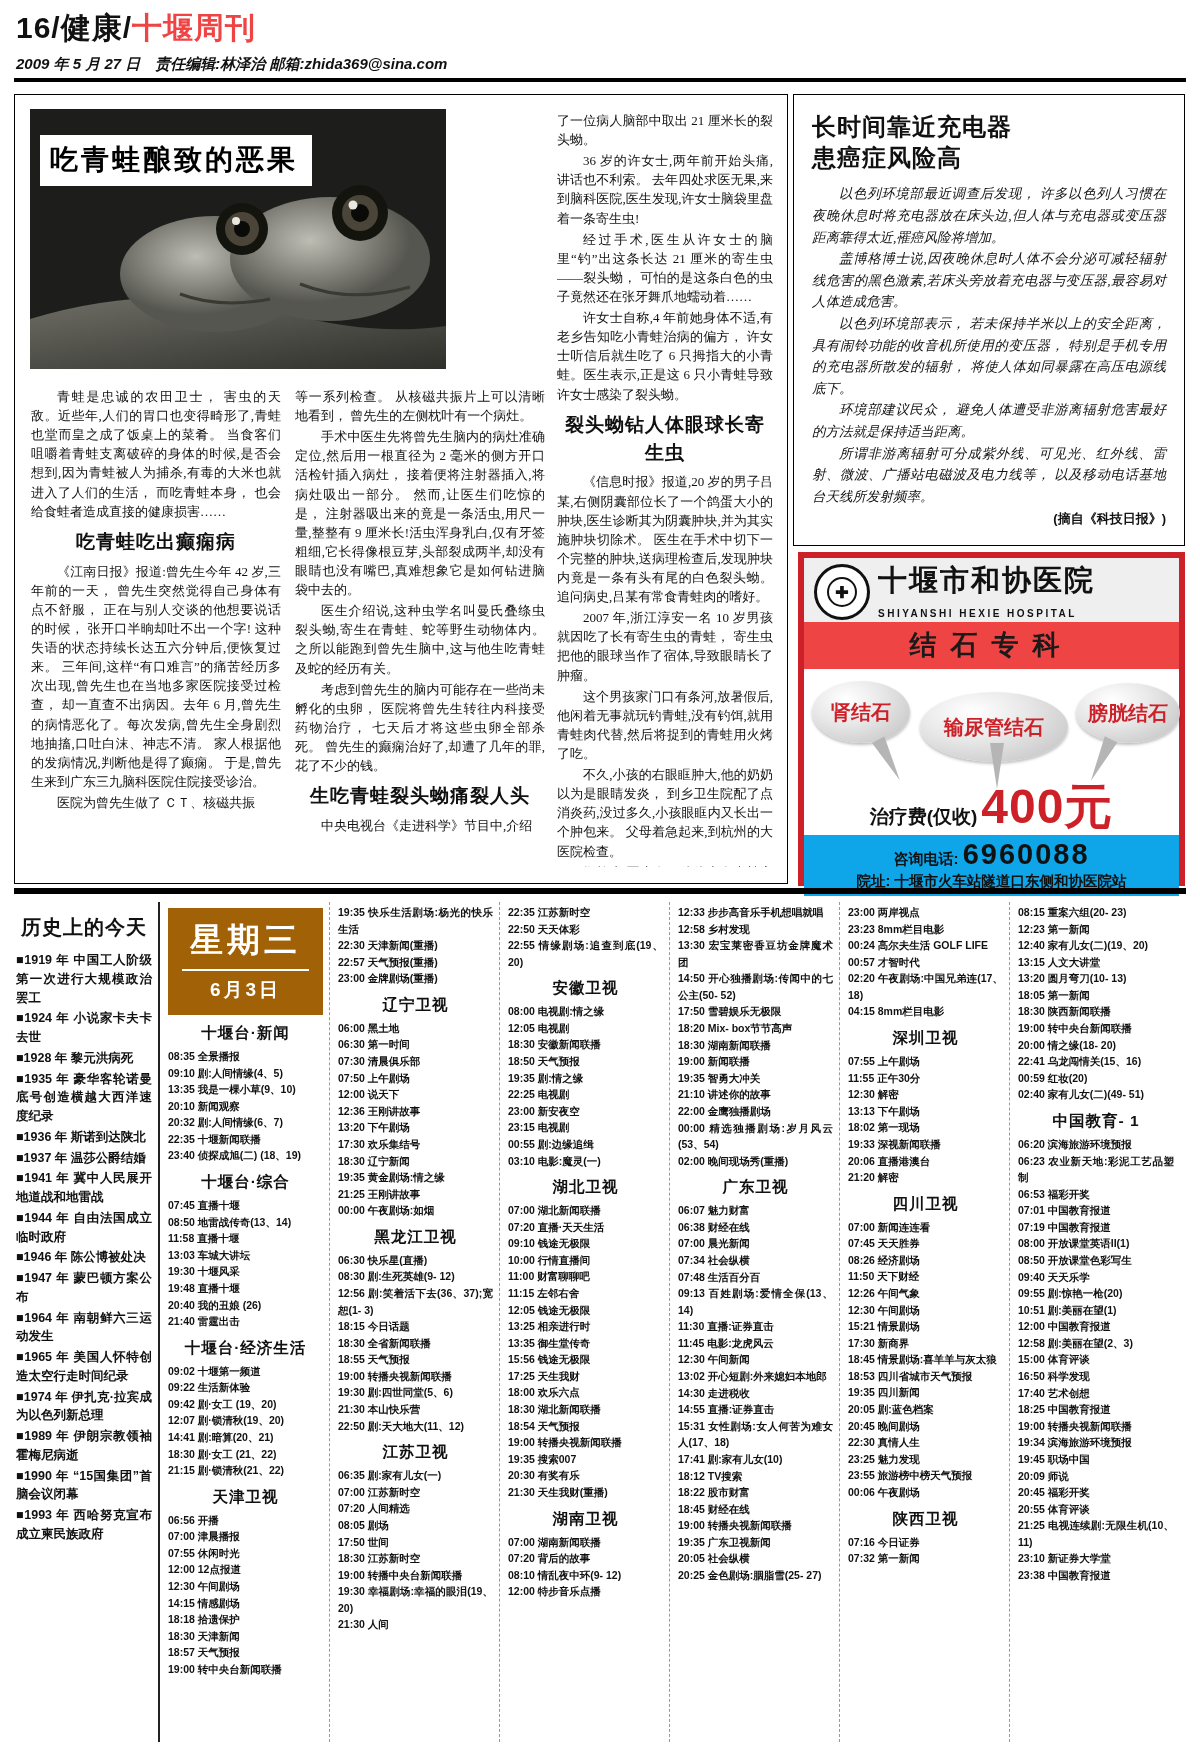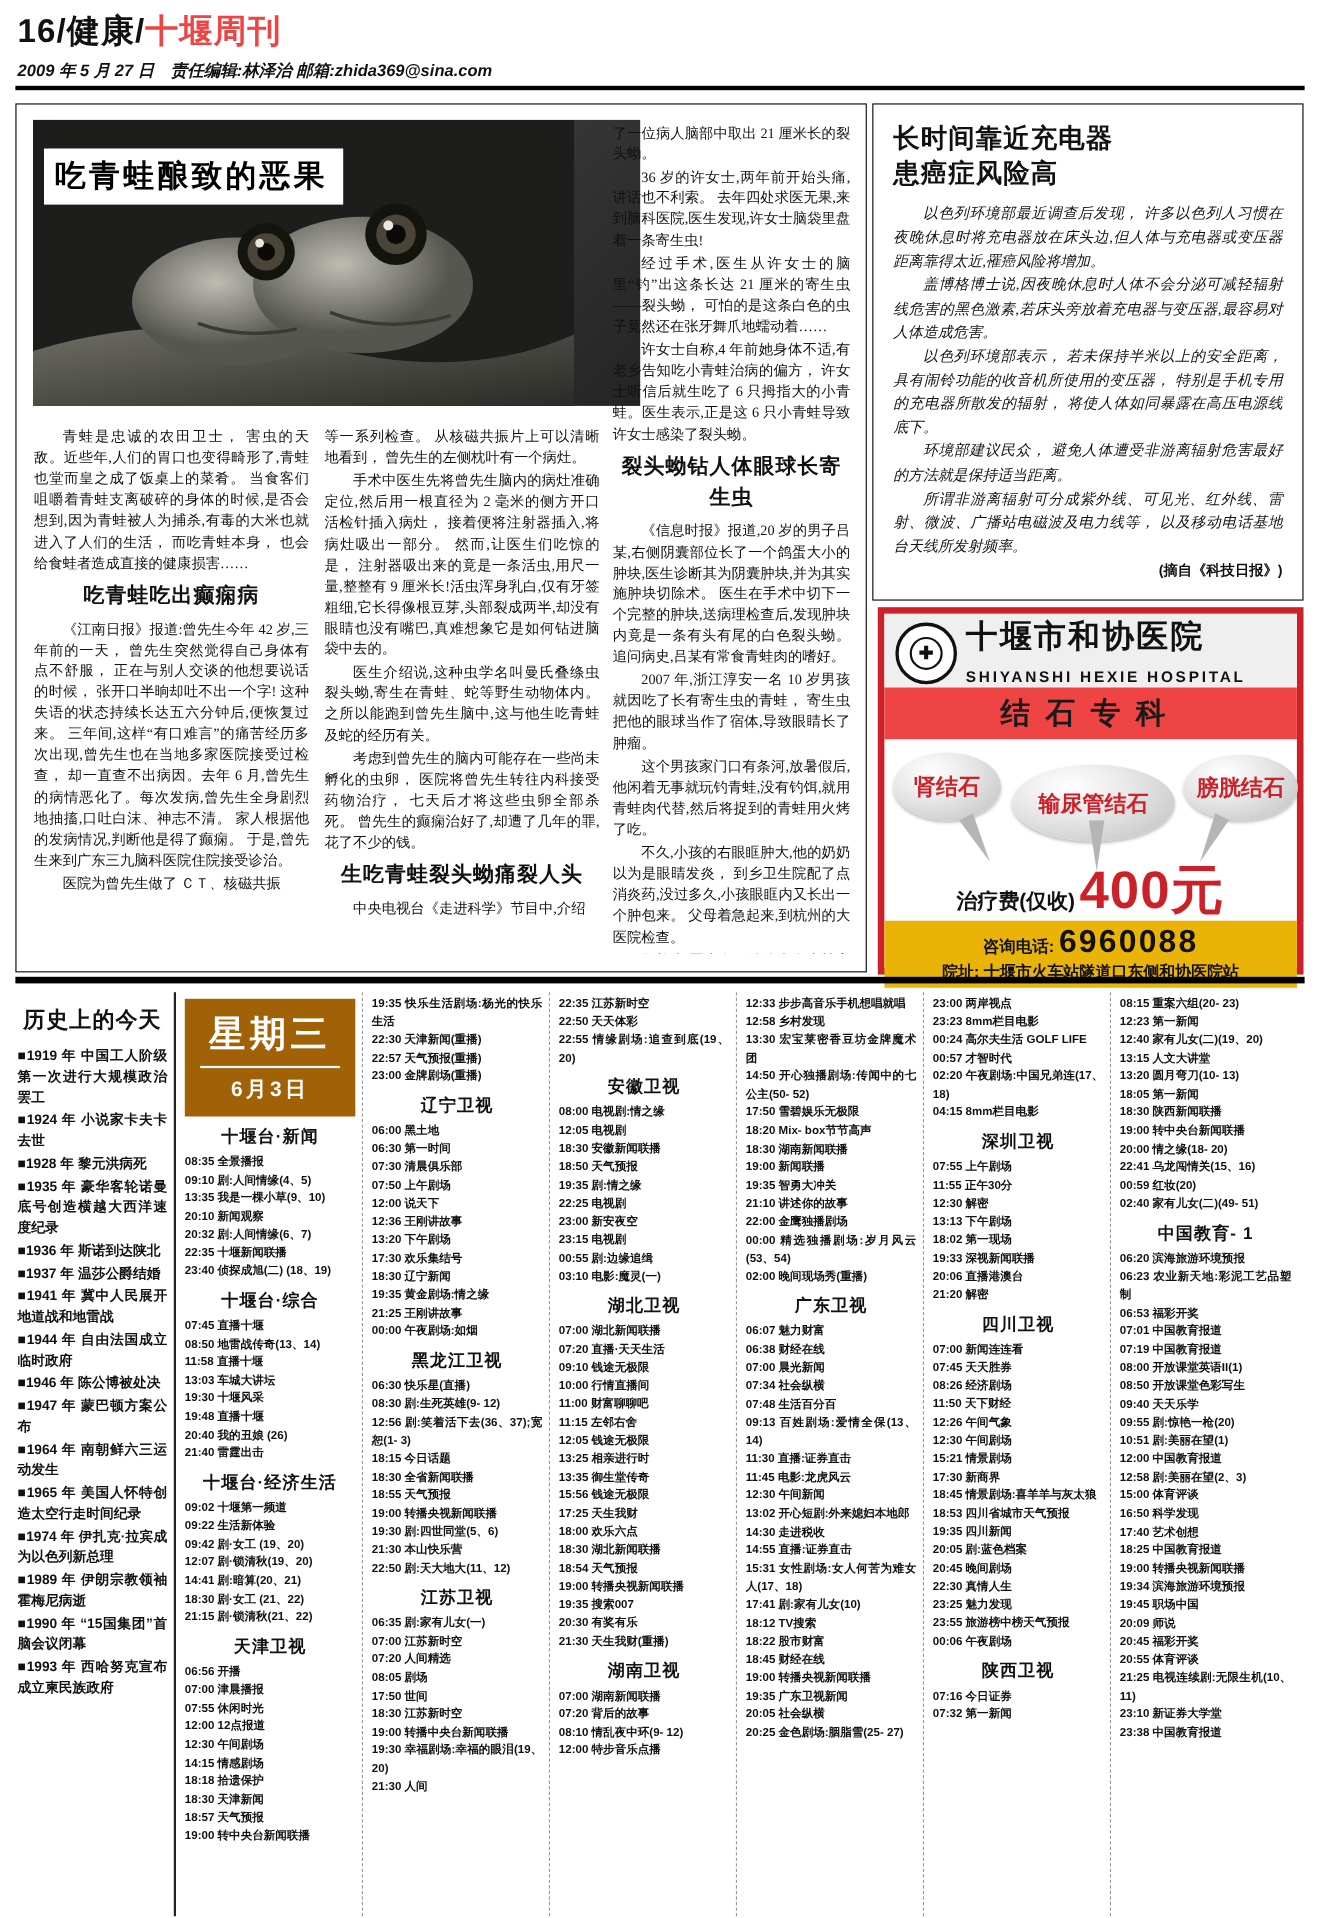--- a/index.html
+++ b/index.html
@@ -7,21 +7,21 @@
   
   .pghead{position:absolute;left:16px;top:8px;width:1168px;}
   .pghead .t1{font-size:30px;font-weight:bold;letter-spacing:1px;}
   .pghead .t1 .pg{font-family:"Liberation Sans",sans-serif;font-weight:bold;}
   .pghead .t1 .sec{font-weight:900;margin-top:31px;}
   .pghead .t1 .pub{color:#ef4444;font-weight:600;}
   .pghead .dateline{font-size:15px;font-weight:bold;font-style:italic;margin-top:6px;}
   .toprule{position:absolute;left:14px;top:78px;width:1172px;height:4px;background:#000;}
   
   .mainbox{position:absolute;left:14px;top:94px;width:772px;height:788px;border:1px solid #000;background:#fff;}
-  .photo{position:absolute;left:15px;top:14px;width:552px;height:260px;background:linear-gradient(135deg,#161616 0%,#3c3c3c 45%,#242424 100%);overflow:hidden;}
+  .photo{position:absolute;left:15px;top:14px;width:416px;height:260px;background:linear-gradient(135deg,#161616 0%,#3c3c3c 45%,#242424 100%);overflow:hidden;}
   .headline-strip{position:absolute;left:10px;top:26px;background:#fff;padding:6px 14px 7px 10px;font-size:28px;font-weight:900;letter-spacing:3px;color:#000;}
   .artcol{position:absolute;font-family:"Liberation Serif",serif;font-size:13px;line-height:1.47;text-align:justify;overflow:hidden;}
   .artcol p{margin:0 0 2px 0;text-indent:2em;}
   .artcol p.cont{text-indent:0;}
   .artcol h3{margin:7px 0 6px 0;text-align:center;font-size:19px;letter-spacing:1px;font-family:"Liberation Sans",sans-serif;}
   #acol1{left:16px;top:292px;width:250px;height:480px;}
   #acol2{left:280px;top:292px;width:250px;height:480px;}
   #acol3{left:542px;top:16px;width:216px;height:756px;}
   
   .chargerbox{position:absolute;left:793px;top:94px;width:392px;height:452px;border:1px solid #000;background:#fff;padding:0;box-sizing:border-box;}
@@ -29,29 +29,29 @@
   .chargerbox h2{margin:0 0 10px 0;font-size:24px;line-height:1.3;font-weight:900;letter-spacing:1px;}
   .chargerbox p{margin:0;font-family:"Liberation Serif",serif;font-style:italic;font-size:13.5px;line-height:1.6;text-align:justify;text-indent:2em;}
   .chargerbox .src{text-align:right;font-style:normal;font-weight:bold;text-indent:0;font-family:"Liberation Sans",sans-serif;font-size:13px;margin-top:2px;}
   
   .adbox{position:absolute;left:798px;top:552px;width:387px;height:334px;border:6px solid #cd2129;background:#fff;box-sizing:border-box;}
   .adtop{display:flex;align-items:center;gap:8px;padding:6px 10px 2px 10px;background:#efefef;}
   .adlogo{width:50px;height:50px;border:3px solid #111;border-radius:50%;display:flex;align-items:center;justify-content:center;flex:0 0 auto;background:#fff;}
   .adlogo .cross{width:26px;height:26px;border:2px solid #111;border-radius:50%;display:flex;align-items:center;justify-content:center;font-size:16px;font-weight:900;}
   .adname{line-height:1.1;}
   .adname .cn{font-family:"Liberation Serif",serif;font-weight:900;font-size:29px;letter-spacing:2px;}
-  .adname .en{font-size:14px;font-weight:bold;letter-spacing:2.5px;margin-top:12px;}
+  .adname .en{font-size:10px;font-weight:bold;letter-spacing:2.5px;margin-top:12px;}
   .adband{background:#ef4444;text-align:center;font-size:27px;font-weight:900;letter-spacing:14px;padding:5px 0 6px 0;color:#1a1a1a;}
   .bubbles{position:relative;height:118px;margin-top:4px;}
   .bubble{position:absolute;border-radius:50%;background:radial-gradient(ellipse at 35% 28%,#ffffff 0%,#e8e8e8 40%,#bdbdbd 100%);display:flex;align-items:center;justify-content:center;color:#cd2129;font-weight:900;box-shadow:0 2px 3px rgba(0,0,0,.25);}
   .tail{position:absolute;width:0;height:0;border-left:7px solid transparent;border-right:7px solid transparent;border-top:46px solid #b5b5b5;}
   .pricerow{display:flex;align-items:baseline;justify-content:center;gap:4px;margin-top:-6px;}
   .pricerow .lbl{font-size:19px;font-weight:900;}
   .pricerow .val{font-size:48px;font-weight:900;color:#cd2129;line-height:0.9;letter-spacing:1px;}
-  .adcontact{background:#eab308;margin-top:5px;padding:3px 8px 5px 8px;text-align:center;}
+  .adcontact{background:#0ea5e9;margin-top:5px;padding:3px 8px 5px 8px;text-align:center;}
   .adcontact .tel{font-size:15px;font-weight:900;}
   .adcontact .tel .num{font-size:29px;letter-spacing:2px;}
   .adcontact .addr{font-size:14.5px;font-weight:bold;margin-top:1px;}
   
   .midrule{position:absolute;left:14px;top:888px;width:1172px;height:6px;background:#000;}
   
   .listings{position:absolute;left:14px;top:902px;width:1172px;height:840px;display:flex;}
   .histcol{width:146px;flex:0 0 auto;border-right:2px solid #222;padding:4px 6px 0 2px;box-sizing:border-box;overflow:hidden;}
   .histcol h3{margin:8px 0 10px 0;text-align:center;font-size:20px;letter-spacing:1px;}
   .hist{font-size:12.5px;font-weight:bold;line-height:1.5;margin-bottom:2px;text-align:justify;}

